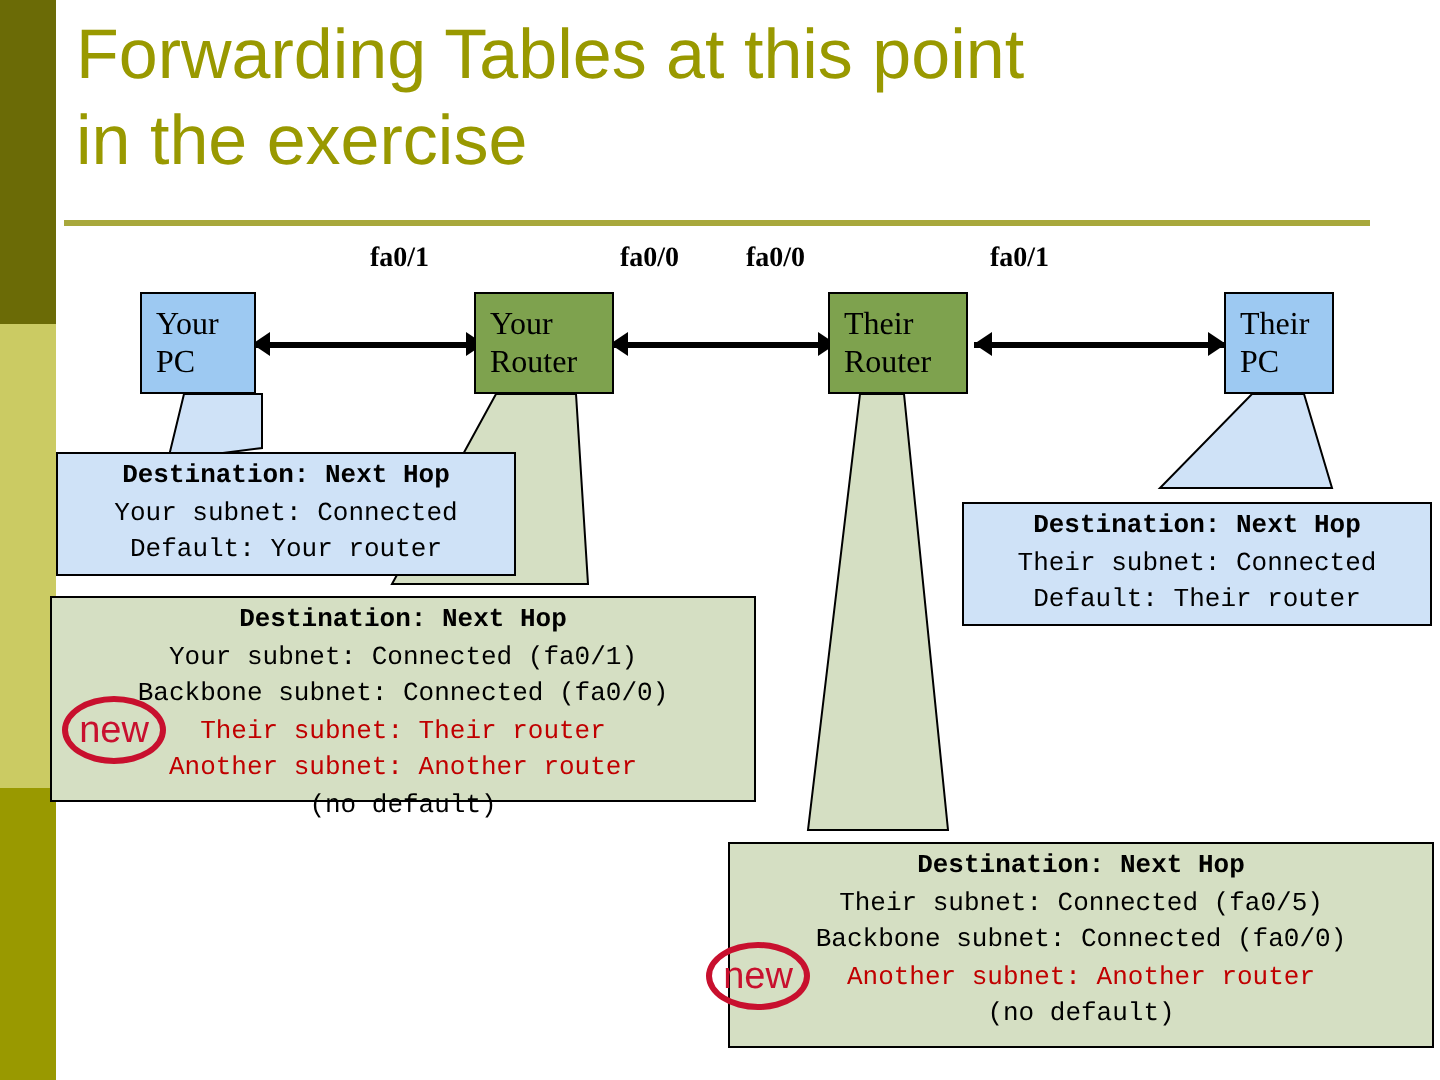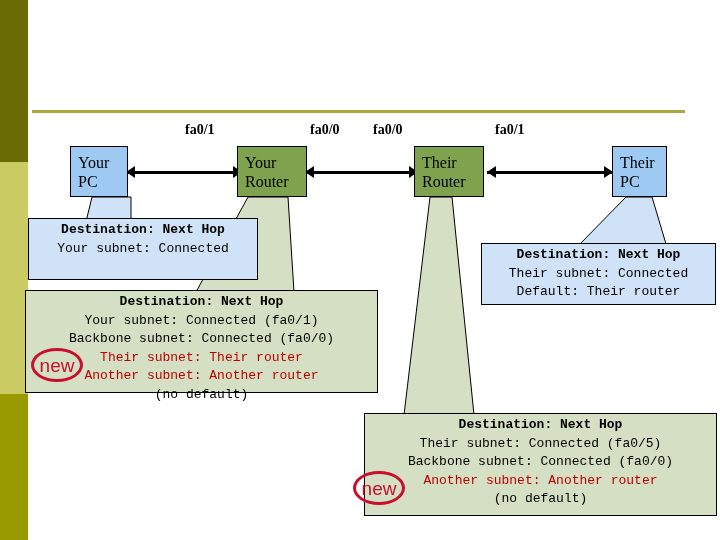--- a/index.html
+++ b/index.html
@@ -96,20 +96,21 @@
   .ftable {
     position: absolute;
     border: 1px solid #000000;
     font-family: "Liberation Mono", monospace;
     font-size: 13px;
     line-height: 18.5px;
     color: #000000;
     text-align: center;
     box-sizing: border-box;
     white-space: nowrap;
+    margin-top: 8px;
   }
   .ftable.blue  { background: #cfe2f7; }
   .ftable.green { background: #d5dfc3; }
   .ftable .hdr  { font-weight: bold; }
   .ftable .newline-red {
     color: #c00000;
     font-weight: normal;
   }
 
   
@@ -131,20 +132,22 @@
 </style>
 </head>
 <body>
 
 <div id="slide">
 
   <div class="bar" id="bar-top"></div>
   <div class="bar" id="bar-mid"></div>
   <div class="bar" id="bar-bottom"></div>
 
+  <div id="title">Forwarding Tables at this point
+in the exercise</div>
   <div id="title-rule"></div>
 
   <div class="iface" style="left:185px; top:122px;">fa0/1</div>
   <div class="iface" style="left:310px; top:122px;">fa0/0</div>
   <div class="iface" style="left:373px; top:122px;">fa0/0</div>
   <div class="iface" style="left:495px; top:122px;">fa0/1</div>
 
   <div class="link" style="left:126px; top:171px; width:116px;"></div>
   <div class="arrowhead left" style="left:126px; top:166px;"></div>
   <div class="arrowhead right" style="left:233px; top:166px;"></div>
@@ -184,20 +187,21 @@
     <polygon points="248,197 288,197 294,292 196,292" fill="#d5dfc3" stroke="#000000" stroke-width="1"></polygon>
 
     <polygon points="430,197 452,197 474,415 404,415" fill="#d5dfc3" stroke="#000000" stroke-width="1"></polygon>
 
     <polygon points="626,197 652,197 666,244 580,244" fill="#cfe2f7" stroke="#000000" stroke-width="1"></polygon>
   </svg>
 
   <div class="ftable blue" style="left:28px; top:218px; width:230px; height:62px; padding-top:2px;">
     <div class="hdr">Destination: Next Hop</div>
     <div>Your subnet: Connected</div>
+    <div>Default: Your router</div>
   </div>
 
   <div class="ftable green" style="left:25px; top:290px; width:353px; height:103px; padding-top:2px;">
     <div class="hdr">Destination: Next Hop</div>
     <div>Your subnet: Connected (fa0/1)</div>
     <div>Backbone subnet: Connected (fa0/0)</div>
     <div class="newline-red">Their subnet: Their router</div>
     <div class="newline-red">Another subnet: Another router</div>
     <div>(no default)</div>
   </div>

